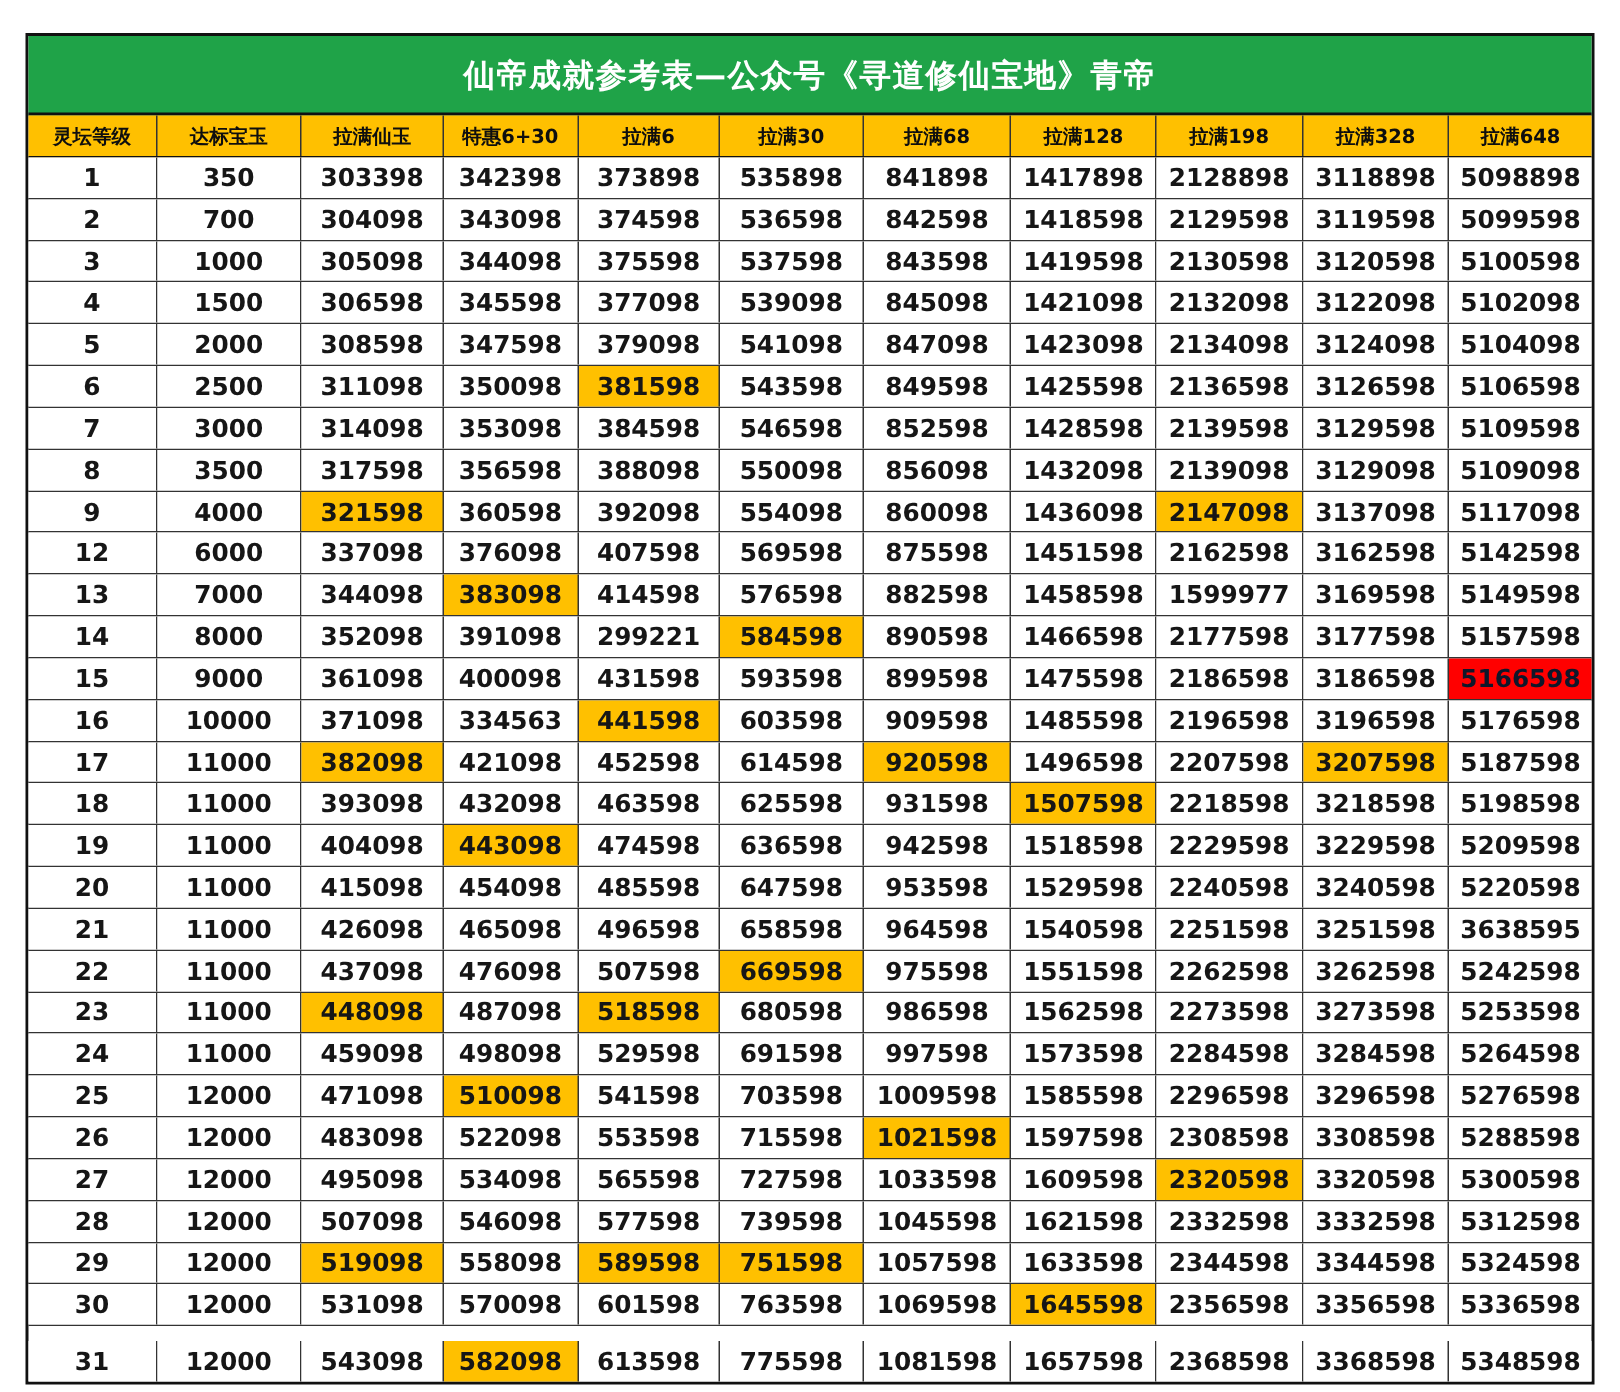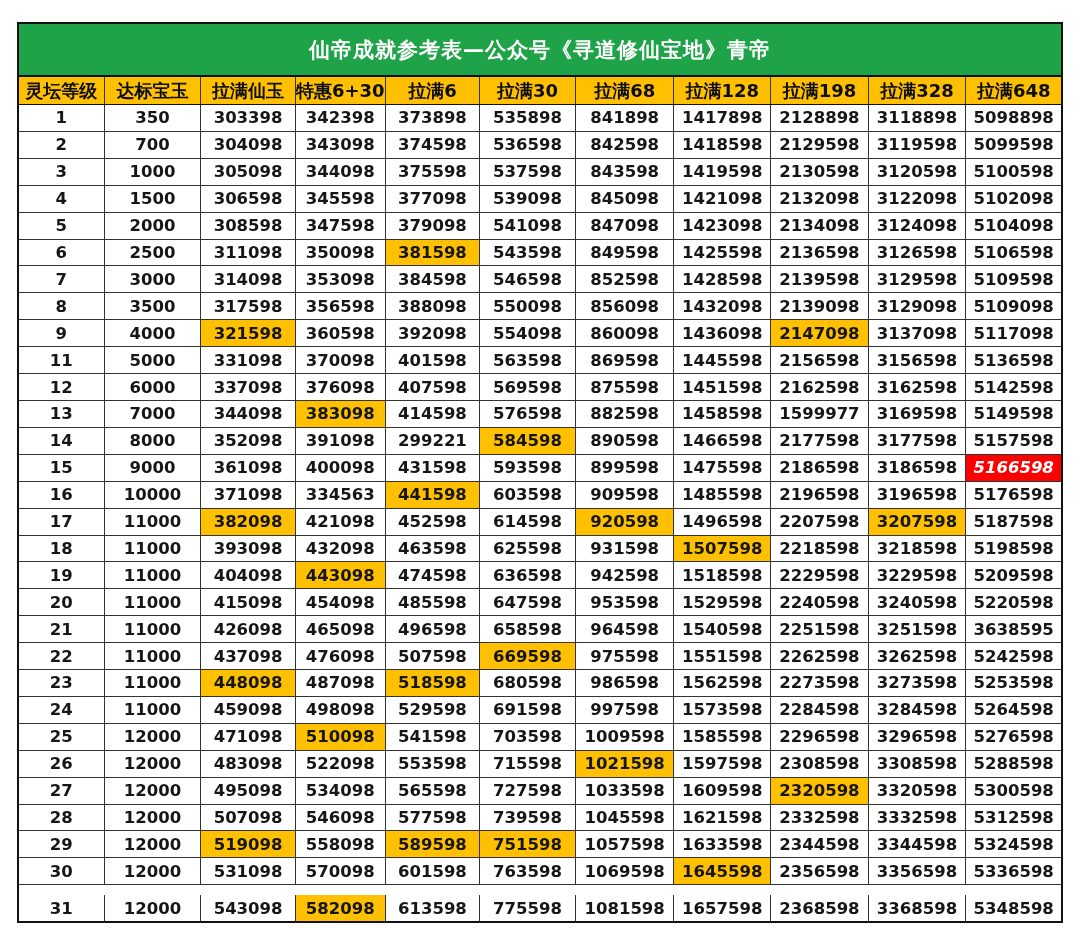--- a/index.html
+++ b/index.html
@@ -44,24 +44,24 @@
   .trow:last-child{border-bottom:none;margin-top:10px;}
   .cell{
     display:flex;align-items:center;justify-content:center;
     border-right:1px solid var(--grid,#333);
     box-sizing:border-box;
     overflow:hidden;white-space:nowrap;
     color:#161616;
     font-weight:700;
   }
   .cell:last-child{border-right:none;}
-  .hcell{font-size:18px;color:#0e0e0e;}
+  .hcell{font-size:13px;color:#0e0e0e;}
   .dcell{font-size:16.5px;background:#ffffff;}
   .dcell.hl-orange{background:var(--orange,#FFC000);}
-  .dcell.hl-red{background:var(--red,#FF0000);color:#ffffff;font-style:italic;}
+  .dcell.hl-red{background:var(--red,#FF0000);color:#0f172a;}
 </style>
 </head>
 <body>
 
 <div class="page">
   <div class="table-wrap">
     <div class="title-bar">仙帝成就参考表—公众号《寻道修仙宝地》青帝</div>
     <div class="hrow">
         <div class="cell hcell">灵坛等级</div>
         <div class="cell hcell">达标宝玉</div>
@@ -187,33 +187,20 @@
           <div class="cell dcell">360598</div>
           <div class="cell dcell">392098</div>
           <div class="cell dcell">554098</div>
           <div class="cell dcell">860098</div>
           <div class="cell dcell">1436098</div>
           <div class="cell dcell hl-orange">2147098</div>
           <div class="cell dcell">3137098</div>
           <div class="cell dcell">5117098</div>
         </div>
         <div class="trow">
-          <div class="cell dcell">11</div>
-          <div class="cell dcell">5000</div>
-          <div class="cell dcell">331098</div>
-          <div class="cell dcell">370098</div>
-          <div class="cell dcell">401598</div>
-          <div class="cell dcell">563598</div>
-          <div class="cell dcell">869598</div>
-          <div class="cell dcell">1445598</div>
-          <div class="cell dcell">2156598</div>
-          <div class="cell dcell">3156598</div>
-          <div class="cell dcell">5136598</div>
-        </div>
-        <div class="trow">
           <div class="cell dcell">12</div>
           <div class="cell dcell">6000</div>
           <div class="cell dcell">337098</div>
           <div class="cell dcell">376098</div>
           <div class="cell dcell">407598</div>
           <div class="cell dcell">569598</div>
           <div class="cell dcell">875598</div>
           <div class="cell dcell">1451598</div>
           <div class="cell dcell">2162598</div>
           <div class="cell dcell">3162598</div>

